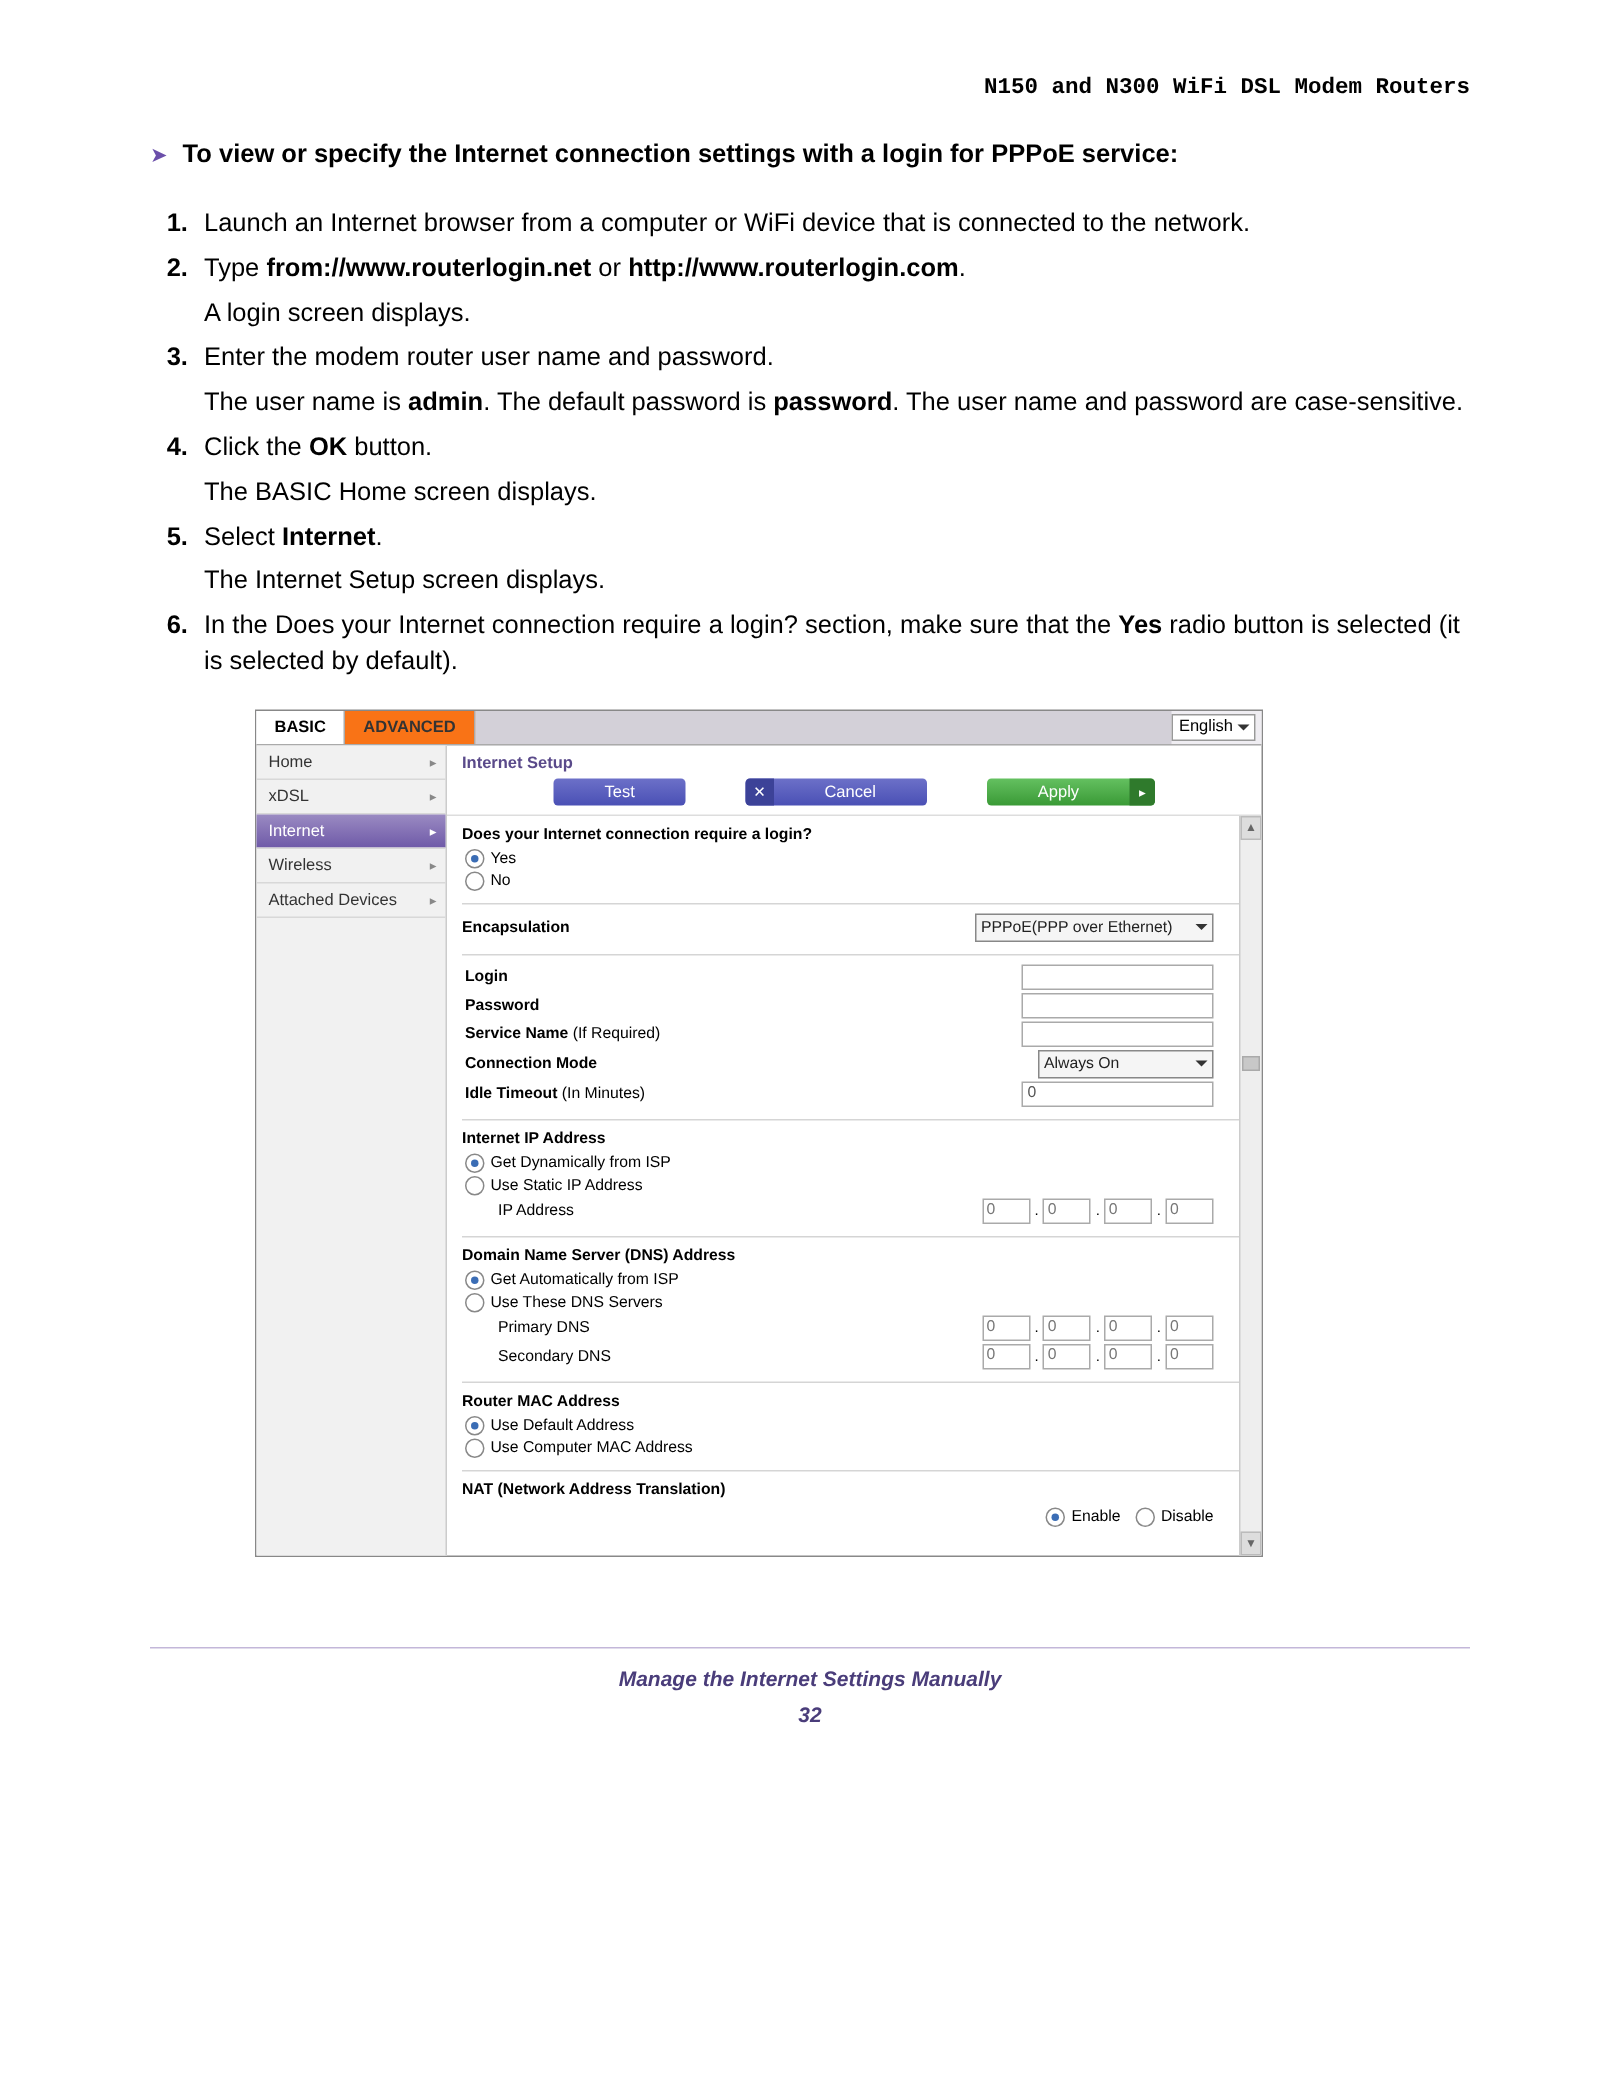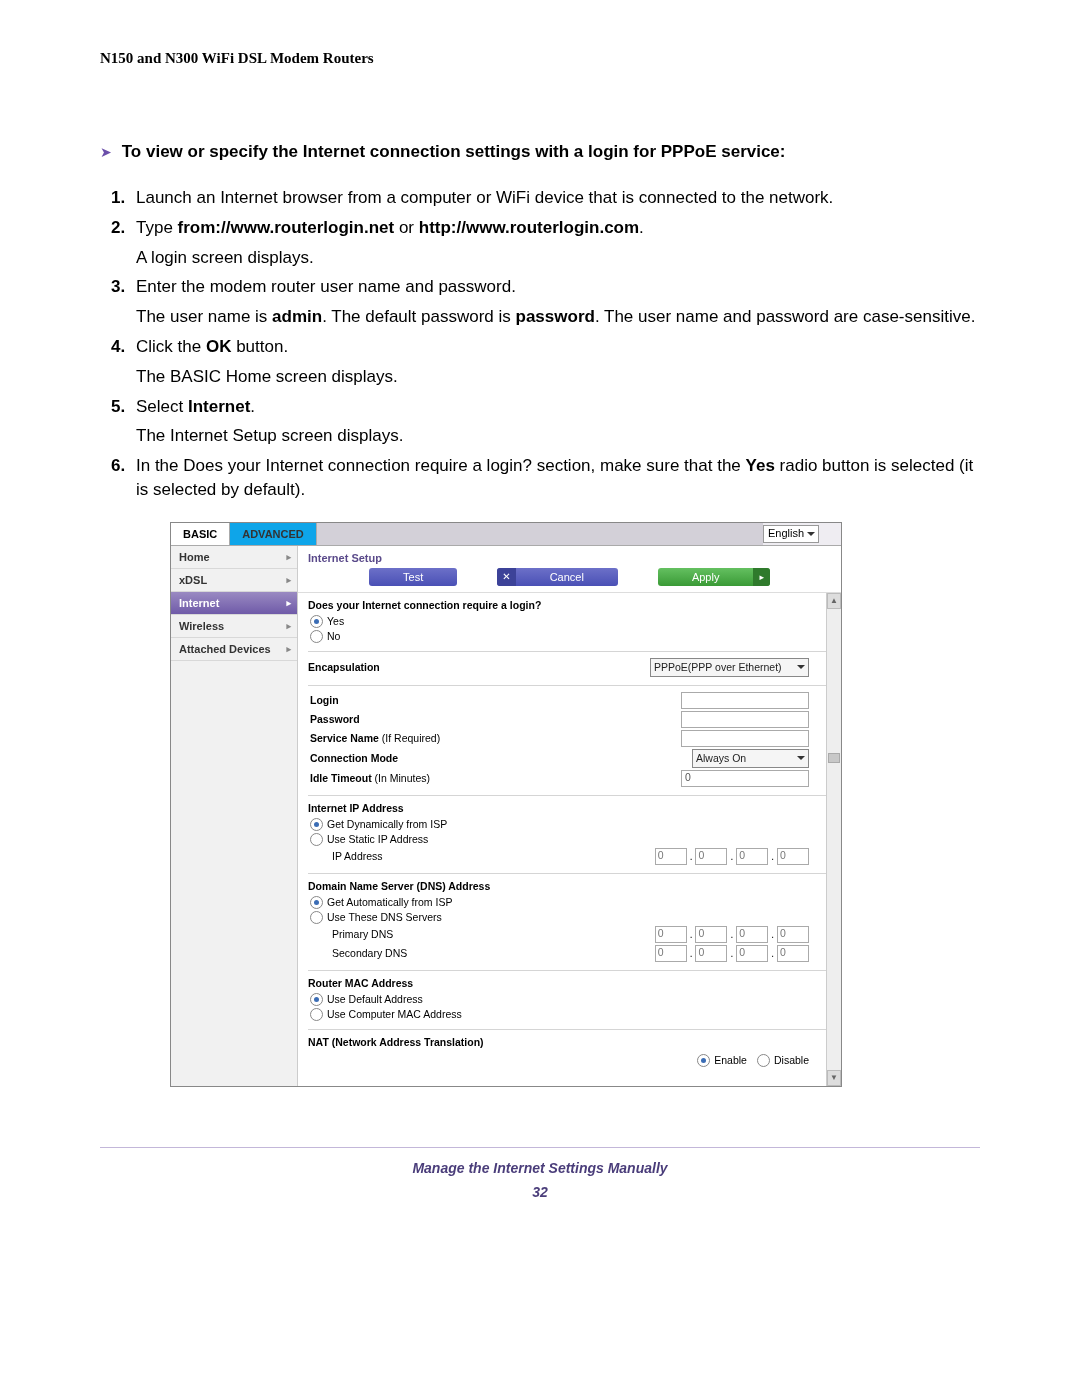--- a/index.html
+++ b/index.html
@@ -1,42 +1,42 @@
 <!DOCTYPE html>
 <html><head>
 <meta charset="utf-8">
 <style>
   html,body{margin:0;padding:0;background:#fff;}
   body{font-family:Arial,Helvetica,sans-serif;color:#000;width:1080px;}
   .page{padding:40px 100px 30px 100px;}
-  .doc-header{text-align:left;font-weight:bold;font-size:15px;margin:10px 0 75px 0;font-family:Liberation Serif, serif;}
+  .doc-header{text-align:right;font-weight:bold;font-size:15px;margin:10px 0 26px 0;font-family:Liberation Mono, monospace;}
   .arrow-heading{display:flex;align-items:flex-start;margin:0 0 24px 0;}
   .arrow-heading .arrow{color:#6b4faa;font-size:14px;margin-right:10px;margin-top:2px;}
   .arrow-heading .htxt{font-weight:bold;font-size:17px;}
   ol.steps{margin:0 0 20px 30px;padding:0;}
   ol.steps>li{font-size:17px;line-height:1.4;margin-bottom:6px;padding-left:6px;}
   ol.steps>li::marker{font-weight:bold;}
   ol.steps>li .sub{margin-top:6px;}
   b{font-weight:bold;}
 
   
   .shot{margin:12px 0 0 70px;width:670px;border:1px solid #888;background:#fff;font-family:Arial,Helvetica,sans-serif;}
   
   .topbar{height:22px;background:#efedf2;display:flex;align-items:stretch;border-bottom:1px solid #aaa;font-size:11px;}
   .topbar .tab{padding:3px 12px;border-right:1px solid #aaa;font-weight:bold;display:flex;align-items:center;}
   .topbar .tab.basic{background:#fff;color:#000;}
-  .topbar .tab.adv{background:#0ea5e9;color:#333;}
+  .topbar .tab.adv{background:#f97316;color:#333;}
   .topbar .spacer{flex:1;background:#d3d0d8;}
-  .topbar .lang{background:#fff;border:1px solid #999;margin:2px 22px 2px 0;padding:1px 14px 1px 4px;font-size:11px;position:relative;}
+  .topbar .lang{background:#fff;border:1px solid #999;margin:2px 4px 2px 0;padding:1px 14px 1px 4px;font-size:11px;position:relative;}
   .topbar .lang::after{content:"";position:absolute;right:3px;top:6px;border:4px solid transparent;border-top-color:#333;}
   
   .shotbody{display:flex;height:540px;}
   .nav{width:126px;background:#f1f1f1;border-right:1px solid #ccc;font-size:11px;}
   .nav .item{display:flex;align-items:center;justify-content:space-between;padding:5px 6px 5px 8px;border-bottom:1px solid #d8d8d8;}
-  .nav .item.bold{font-weight:bold;color:#333;}
+  .nav .item.bold{font-weight:normal;color:#333;}
   .nav .item.active{background:linear-gradient(#9a8ac2,#6f5aa8);color:#fff;}
   .nav .car{font-size:9px;color:#888;}
   .nav .item.active .car{color:#fff;}
   
   .main{flex:1;display:flex;flex-direction:column;font-size:11px;position:relative;}
   .main .title{color:#5a4a8a;font-weight:bold;padding:6px 8px 2px 10px;}
   .btnrow{display:flex;justify-content:center;gap:40px;padding:2px 0 6px 0;}
   .pbtn{display:flex;align-items:center;border-radius:3px;font-size:11px;color:#fff;height:18px;}
   .pbtn .txt{padding:0 34px;}
   .pbtn.test{background:linear-gradient(#6c70c8,#4a50b5);}

